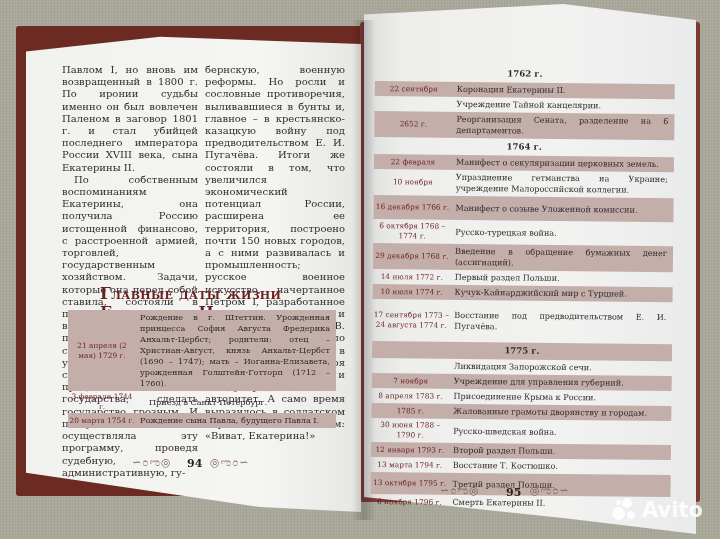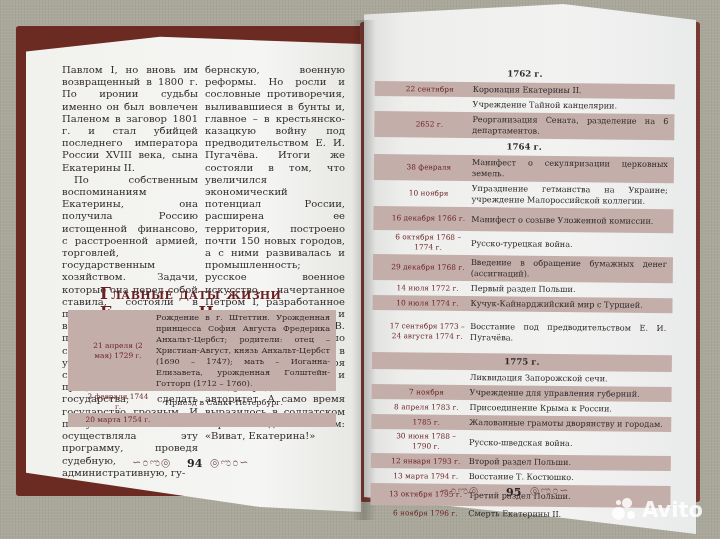--- a/index.html
+++ b/index.html
@@ -23,21 +23,21 @@
   .col{position:absolute;font-size:10px;line-height:12.2px;text-align:justify;color:#332c2c;}
   .col p{margin:0;text-indent:0;}
   .col p.indent{text-indent:12px;}
   .col-a{left:62px;top:64px;width:136px;}
   .col-b{left:205px;top:64px;width:140px;}
   .heading{position:absolute;left:100px;top:284px;width:230px;font-size:16px;font-weight:bold;
     color:#6a1f22;letter-spacing:0.3px;font-family:"DejaVu Serif",serif;font-variant:small-caps;}
   .tl{position:absolute;font-size:8.1px;line-height:11px;}
   .row{display:flex;align-items:center;width:100%;}
   .row.shaded{background:#c4aeaa;}
-  .row .d{flex:0 0 auto;text-align:center;color:#6a1f22;font-size:7.4px;line-height:10px;margin-left:16px;}
+  .row .d{flex:0 0 auto;text-align:center;color:#6a1f22;font-size:7.4px;line-height:10px;}
   .row .t{flex:1;color:#2e2a2a;padding:2px 6px 2px 4px;text-align:justify;}
   .year{text-align:center;font-size:8.6px;color:#2e2a2a;font-weight:bold;}
   .year.shaded{background:#c4aeaa;}
   .left-tl{left:68px;top:310px;width:268px;}
   .left-tl .d{width:68px;}
   .right-tl{left:375px;top:64px;width:300px;transform:rotate(0.6deg);transform-origin:left top;}
   .right-tl .d{width:78px;}
   .pagenum{position:absolute;font-size:11px;font-weight:bold;color:#2a2222;}
   .orn{position:absolute;font-size:11px;color:#7a5a5a;letter-spacing:1px;}
   .watermark{position:absolute;left:612px;top:498px;color:rgba(255,255,255,0.85);
@@ -68,20 +68,21 @@
   <div class="row shaded" style="min-height:60px;">
     <div class="d">21 апреля (2 мая) 1729 г.</div>
     <div class="t">Рождение в г. Штеттин. Урожденная принцесса София Августа Фредерика Анхальт-Цербст; родители: отец – Христиан-Август, князь Анхальт-Цербст (1690 – 1747); мать – Иоганна-Елизавета, урожденная Голштейн-Готторп (1712 – 1760).</div>
   </div>
   <div class="row" style="min-height:22px;gap:9px;">
     <div class="d">3 февраля 1744 г.</div>
     <div class="t">Приезд в Санкт-Петербург.</div>
   </div>
   <div class="row shaded" style="min-height:14px;">
     <div class="d">20 марта 1754 г.</div>
+    <div class="t">Рождение сына Павла, будущего Павла I.</div>
   </div>
 </div>
 
 <div class="orn" style="left:132px;top:456px;">∽೦ಌ◎</div>
 <div class="pagenum" style="left:187px;top:457px;">94</div>
 <div class="orn" style="left:210px;top:456px;">◎ಌ೦∽</div>
 
 <div class="tl right-tl">
   <div class="year" style="padding:3px 0;">1762 г.</div>
   <div class="row shaded" style="min-height:14px;">
@@ -91,21 +92,21 @@
   <div class="row" style="min-height:14px;">
     <div class="d"></div>
     <div class="t">Учреждение Тайной канцелярии.</div>
   </div>
   <div class="row shaded" style="min-height:24px;">
     <div class="d">2652 г.</div>
     <div class="t">Реорганизация Сената, разделение на 6 департаментов.</div>
   </div>
   <div class="year" style="padding:3px 0;">1764 г.</div>
   <div class="row shaded" style="min-height:14px;">
-    <div class="d">38 февраля</div>
+    <div class="d">22 февраля</div>
     <div class="t">Манифест о секуляризации церковных земель.</div>
   </div>
   <div class="row" style="min-height:24px;">
     <div class="d">10 ноября</div>
     <div class="t">Упразднение гетманства на Украине; учреждение Малороссийской коллегии.</div>
   </div>
   <div class="row shaded" style="min-height:24px;">
     <div class="d">16 декабря 1766 г.</div>
     <div class="t">Манифест о созыве Уложенной комиссии.</div>
   </div>

